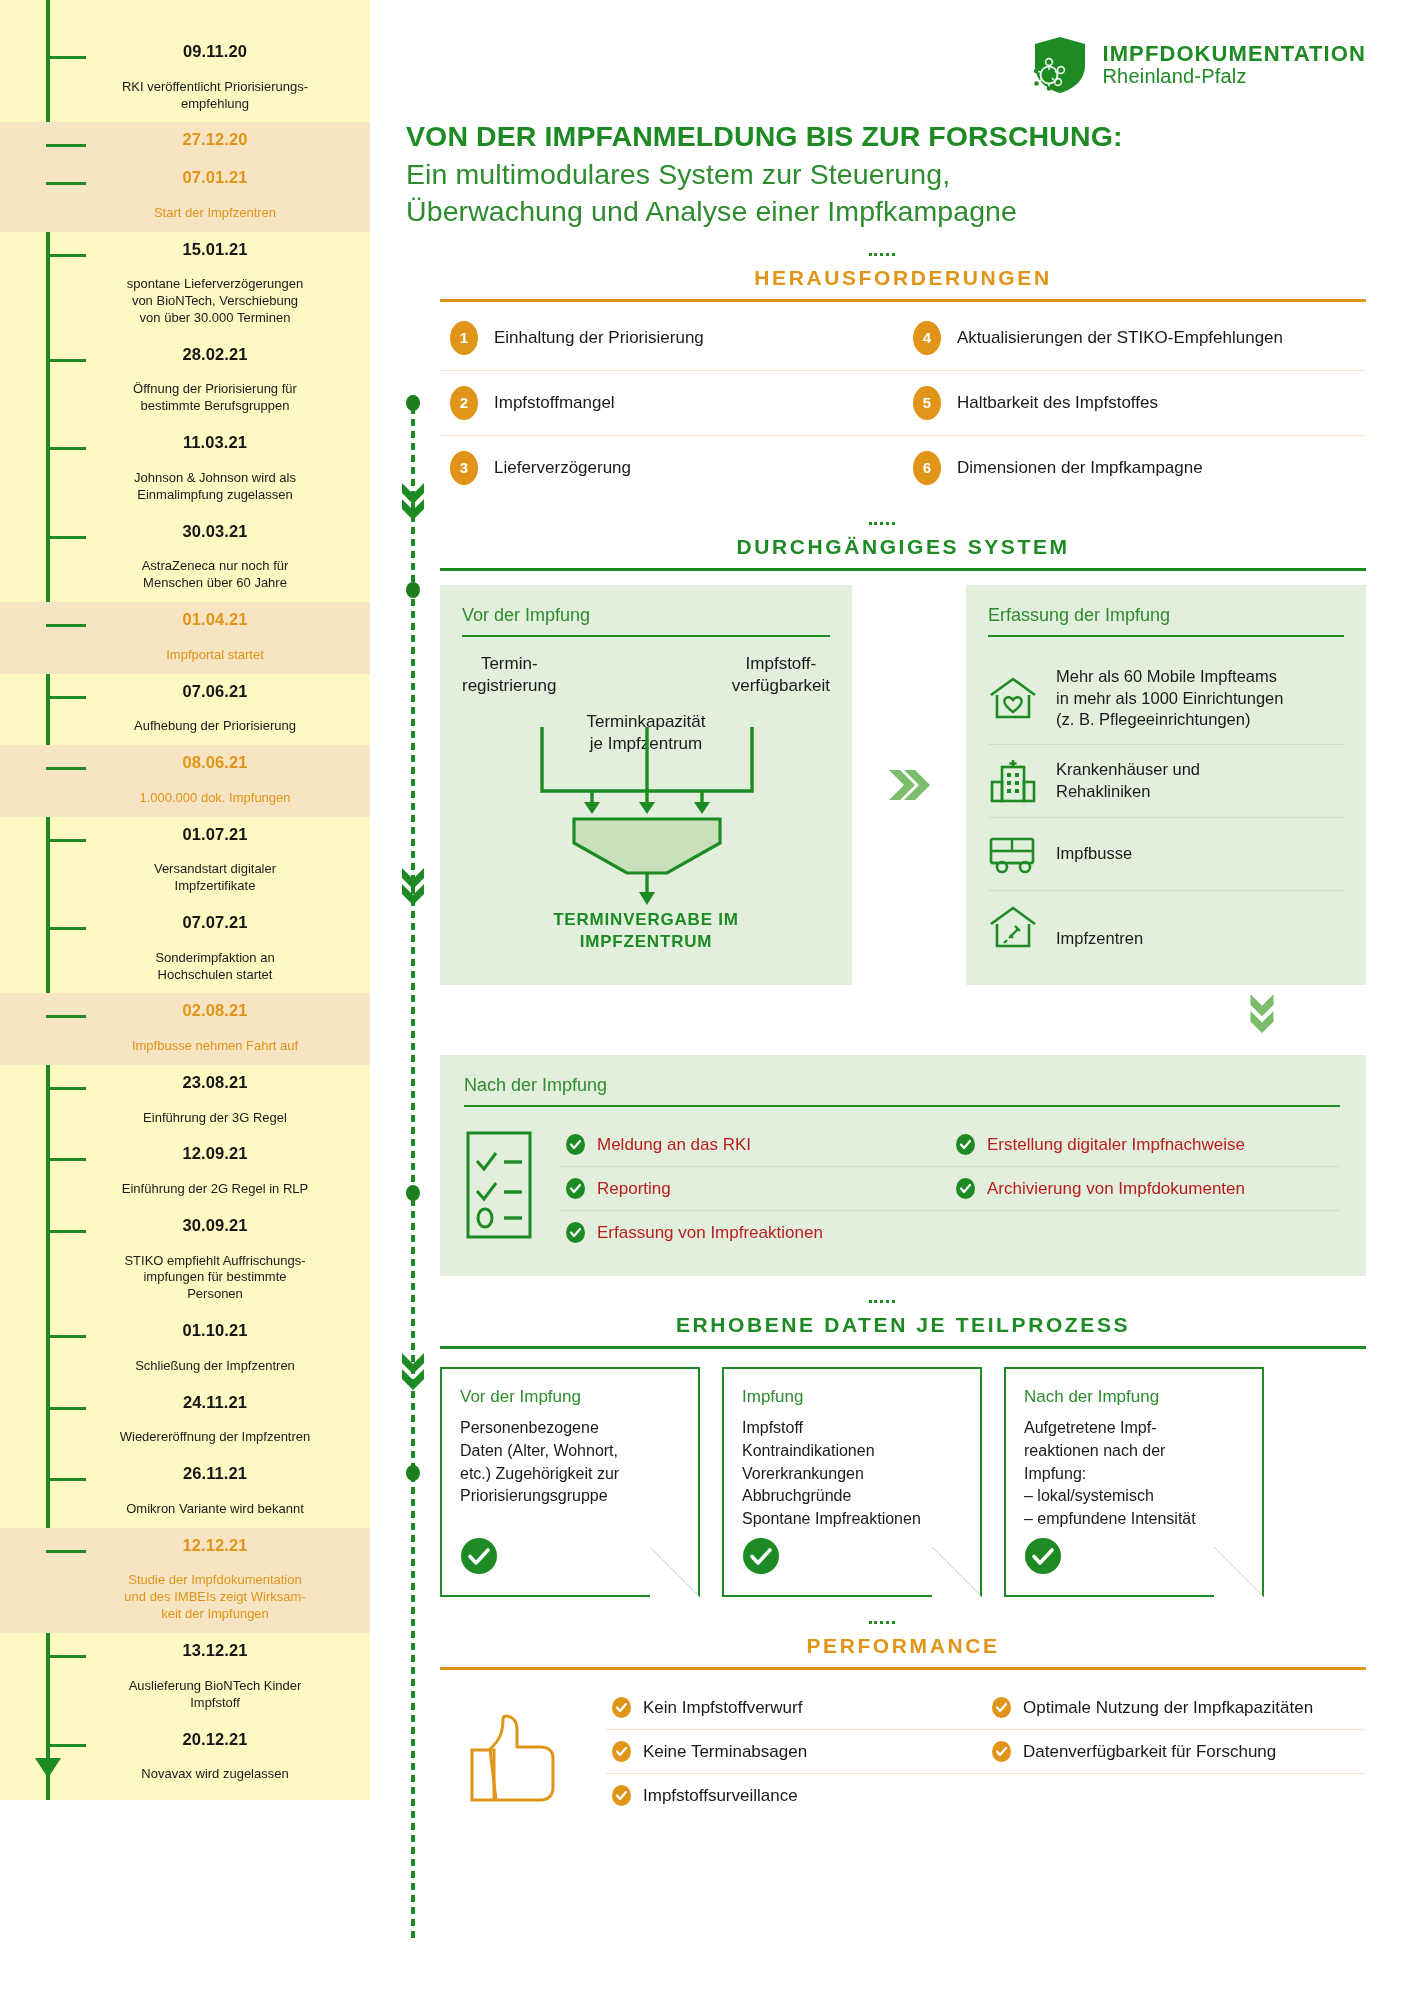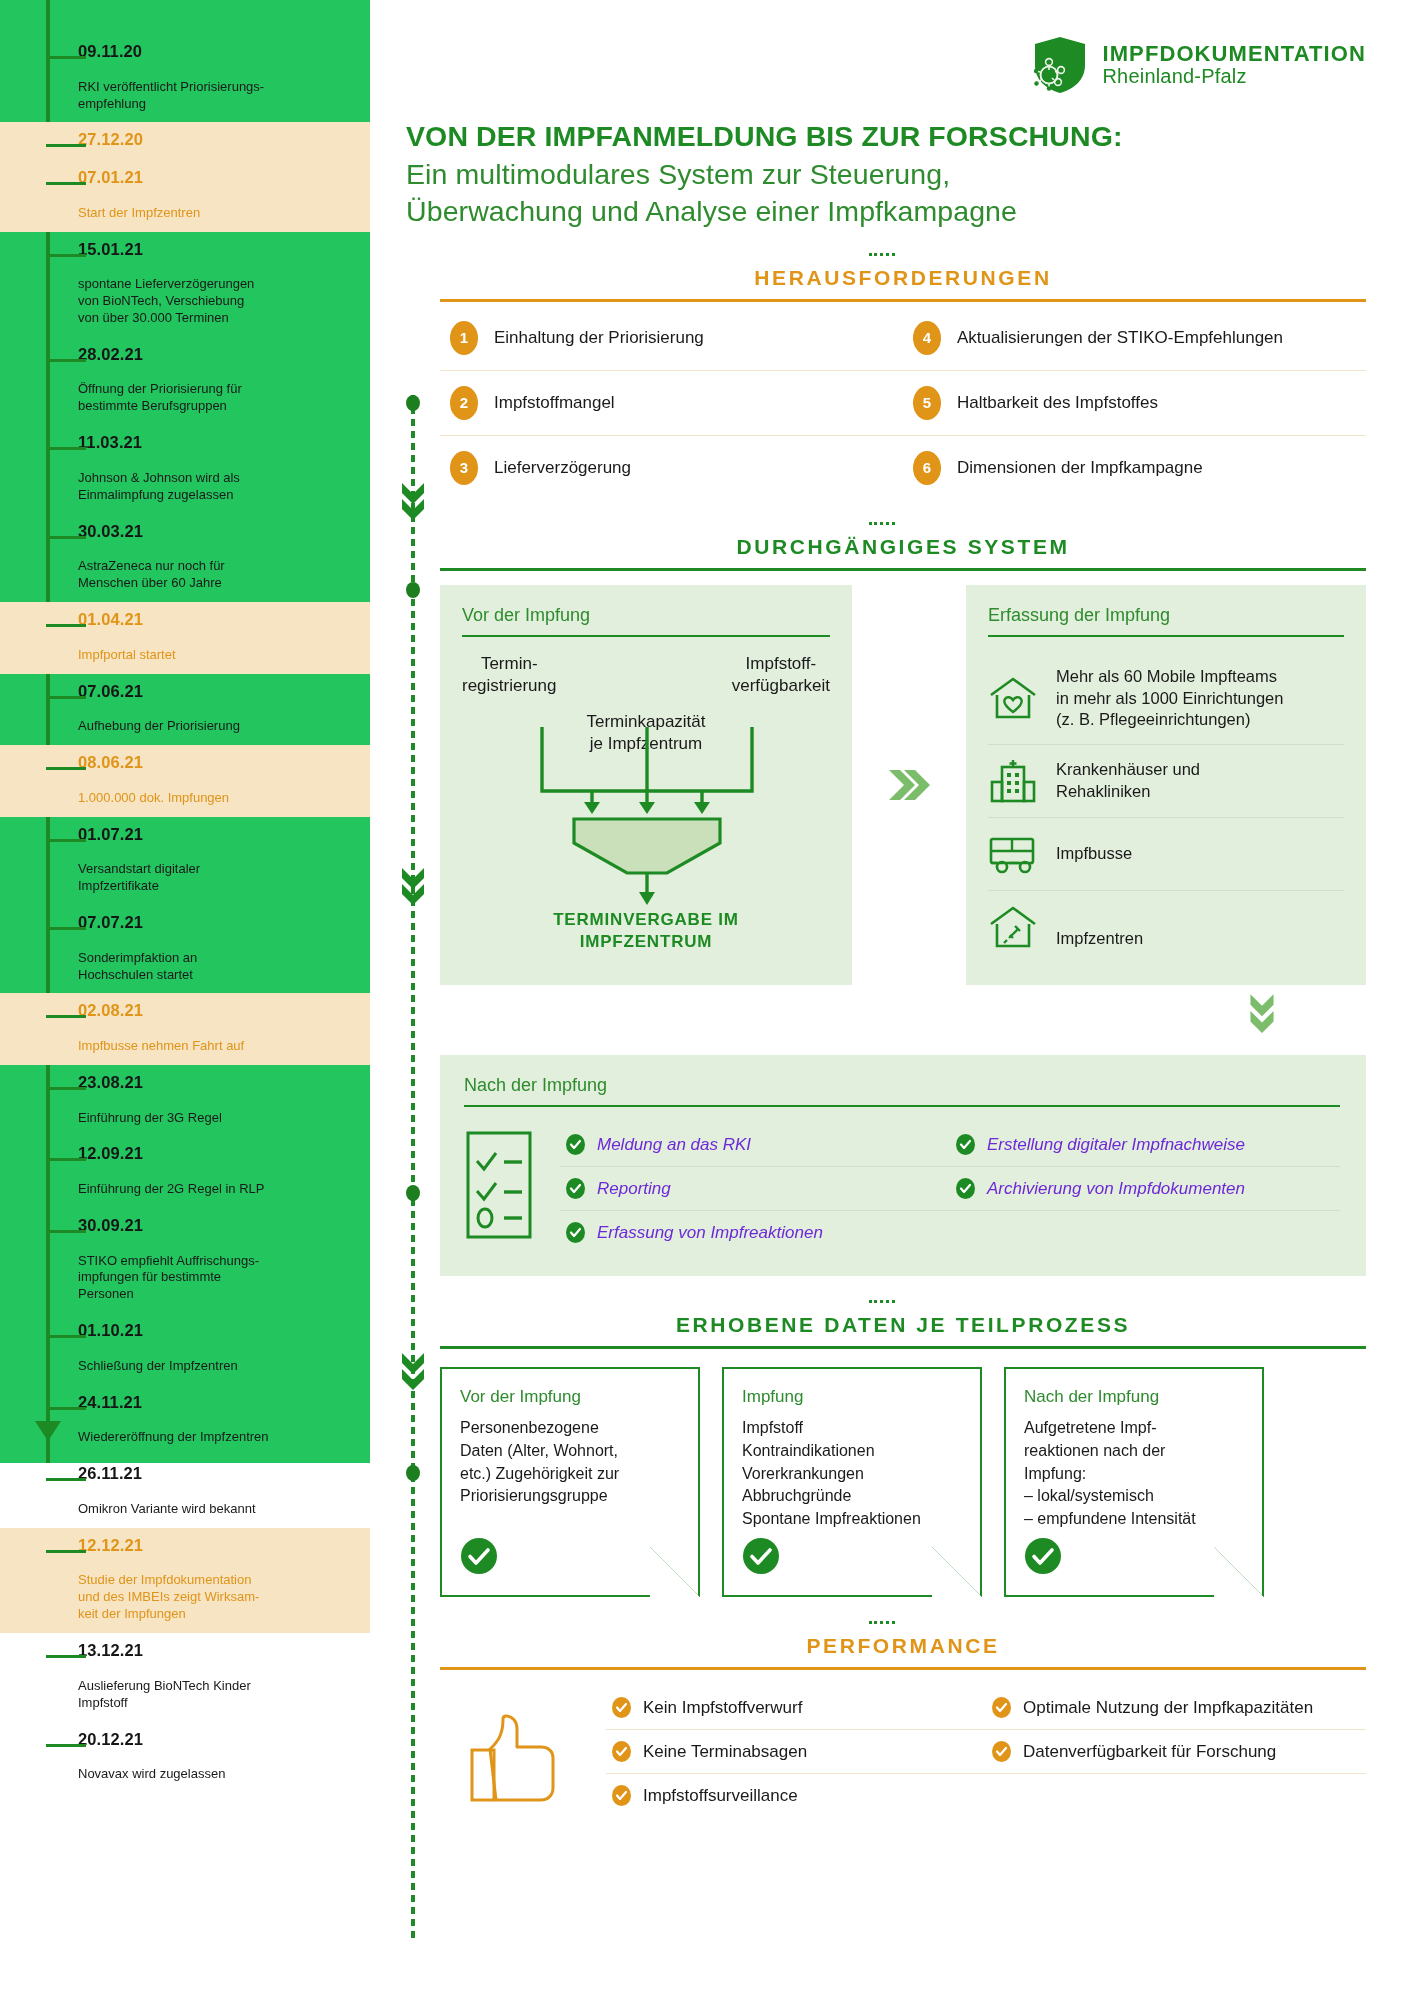--- a/index.html
+++ b/index.html
@@ -8,23 +8,24 @@
     background: #ffffff;
     font-family: "Liberation Sans", sans-serif;
     overflow: hidden;
   }
   .page { position: relative; width: 1406px; height: 2000px; display: flex; }
 
   
   .sidebar {
     position: relative;
     width: 370px;
-    height: 1463px;
-    background: #22c55e;
+    height: 1800px;
+    background: #fef9c3;
     flex: 0 0 370px;
+    text-align: center;
   }
   .tl-axis {
     position: absolute;
     left: 46px; top: 0; width: 4px; bottom: 0;
     background: #1d8a23;
   }
   .tl-arrow-end {
     position: absolute; left: 35px; bottom: 22px;
     width: 0; height: 0;
     border-left: 13px solid transparent;
@@ -172,21 +173,21 @@
   .erf-ico { flex: 0 0 50px; width: 50px; height: 46px; }
   .erf-txt { font-size: 16.5px; color: #1a1a1a; line-height: 1.32; }
 
   .nach-wrap { margin: 22px 0 0 34px; background: #e3efdd; padding: 20px 26px 22px 24px; }
   .nach-body { display: flex; align-items: flex-start; gap: 26px; margin-top: 14px; }
   .nach-ico { flex: 0 0 70px; margin-top: 6px; }
   .nach-grid { flex: 1 1 auto; display: grid; grid-template-columns: 1fr 1fr; }
   .nach-cell {
     display: flex; align-items: center; gap: 12px;
     padding: 11px 6px; border-bottom: 1.5px solid #cfe0c6;
-    font-size: 17px; color: #6d28d9; font-style: italic;
+    font-size: 17px; color: #b91c1c;
   }
   .nach-cell.last { border-bottom: none; }
   .tickdot { flex: 0 0 19px; width: 19px; height: 21px; }
 
   
   .cards { display: flex; gap: 22px; margin: 18px 0 0 34px; }
   .card {
     position: relative; width: 260px; height: 230px;
     border: 2.5px solid #1d8a23; background: #fff;
     padding: 18px 16px 0 18px;

